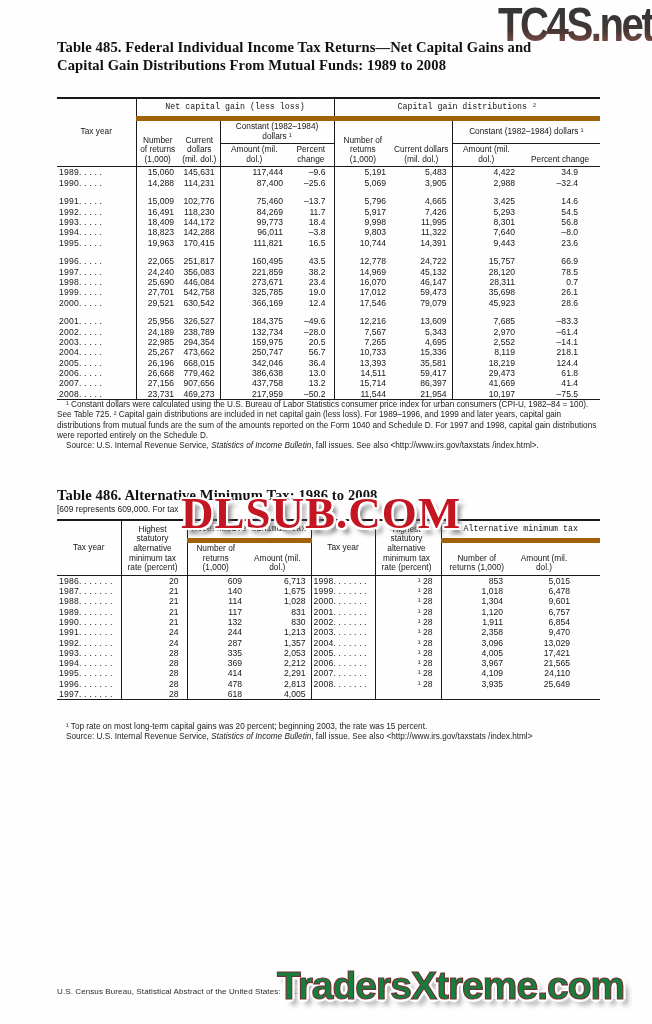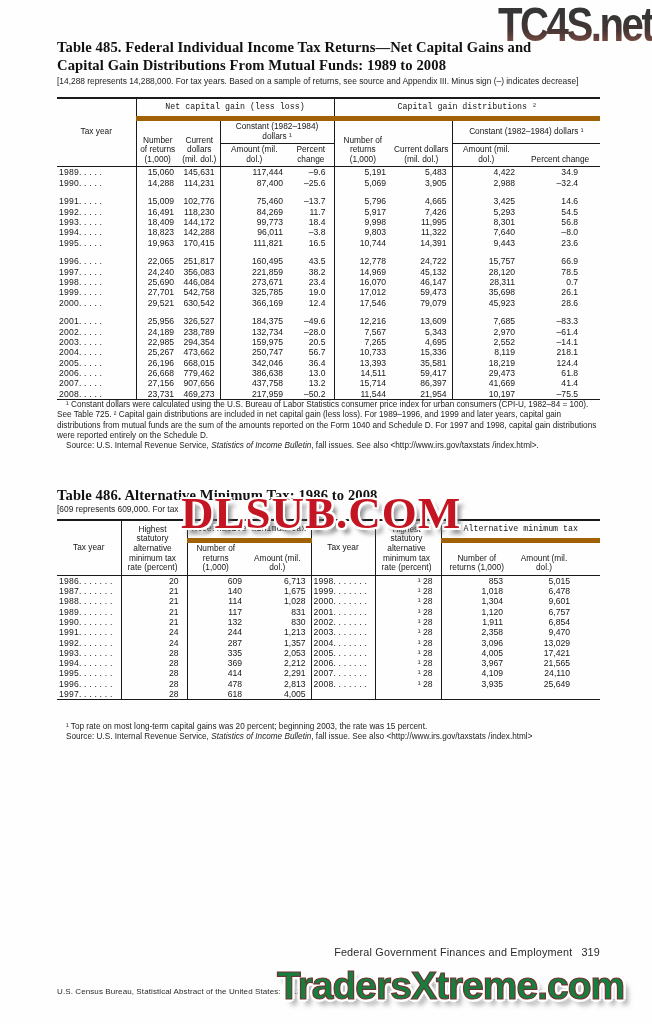--- a/index.html
+++ b/index.html
@@ -101,21 +101,20 @@
       -2px -2px 0 #fff, 2px 2px 0 #fff, -2px 2px 0 #fff, 2px -2px 0 #fff,
       5px 6px 5px rgba(120,120,120,.65);
   }
 </style>
 </head>
 <body>
 
 <div class="page">
 
   <div class="tbl-title title-485">Table 485. Federal Individual Income Tax Returns—Net Capital Gains and Capital Gain Distributions From Mutual Funds: 1989 to 2008</div>
-  <div class="bracket-note note-485">[14,288 represents 14,288,000. For tax years. Based on a sample of returns, see source and Appendix III. Minus sign (–) indicates decrease]</div>
 
   <table class="stat t485">
     <colgroup>
       <col style="width:79px">
         <col style="width:43px">
         <col style="width:41px">
       <col style="width:68px">
         <col style="width:46px">
         <col style="width:57px">
       <col style="width:61px">
@@ -557,22 +556,19 @@
           <td class="c-num pr-amtR"></td>
         </tr>
       </tbody>
   </table>
 
   <div class="footnotes fn-486">
     <p>¹ Top rate on most long-term capital gains was 20 percent; beginning 2003, the rate was 15 percent.</p>
     <p><span>Source: U.S. Internal Revenue Service, </span><i>Statistics of Income Bulletin</i><span>, fall issue. See also &lt;http://www.irs.gov/taxstats /index.html&gt;</span></p>
   </div>
 
-  <div class="running-head">
-    <span>Federal Government Finances and Employment</span><span class="pageno">319</span>
-  </div>
   <div class="credit-line">U.S. Census Bureau, Statistical Abstract of the United States: 2012</div>
 
   <div class="wm-top">TC4S.net</div>
   <div class="wm-mid">DLSUB.COM</div>
   <div class="wm-bot">TradersXtreme.com</div>
 
 </div>
 
 </body></html>

